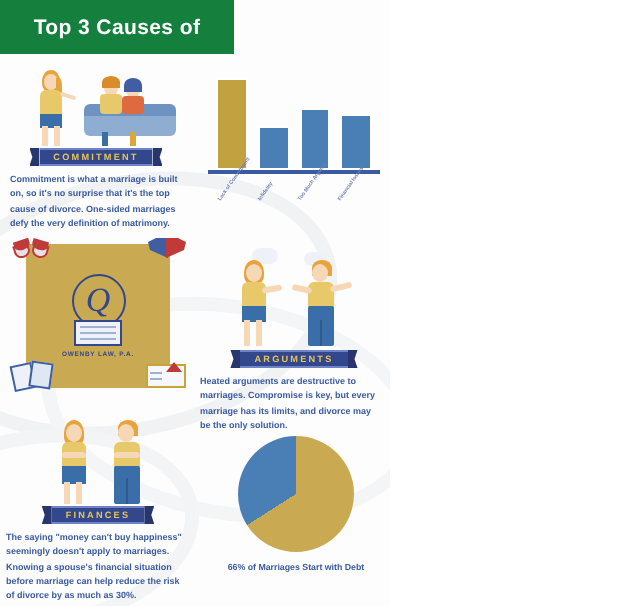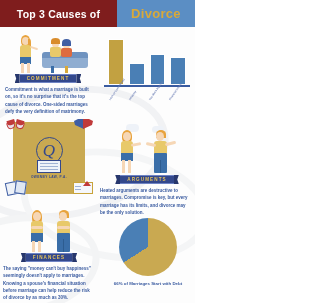--- a/index.html
+++ b/index.html
@@ -84,22 +84,21 @@
 </head>
 <body>
 
 <div id="infographic">
 
   <div class="swoosh sw1"></div>
   <div class="swoosh sw2"></div>
   <div class="swoosh sw3"></div>
 
   <div class="header">
-    <div class="hdr-left" style="background: #7f1d1d;">Top 3 Causes of</div>
-    <div class="hdr-right" style="background: rgb(91, 142, 196); color: rgb(216, 169, 58);">Divorce</div>
+    <div class="hdr-left" style="background: #15803d;">Top 3 Causes of</div>
   </div>
 
   <div class="panel" style="left:6px; top:31px; width:88px; height:44px;">
 
     <div class="person" style="left:10px; top:4px; width:22px; height:38px;">
       <div class="p-hair" style="left:5px; top:0; width:9px; height:11px; background:#e8a33d; border-radius:50% 50% 40% 40%;"></div>
       <div class="p-head" style="left:6px; top:2px; width:7px; height:8px; background:#f6d7b6;"></div>
       <div class="p-hair" style="left:12px; top:4px; width:3px; height:11px; background:#e8a33d; border-radius:0 40% 40% 0;"></div>
       <div class="p-body" style="left:4px; top:10px; width:11px; height:13px; background:#e8c96a; border-radius:3px 3px 1px 1px;"></div>
       <div class="p-arm" style="left:14px; top:12px; width:8px; height:2.4px; background:#f6d7b6; transform:rotate(18deg); border-radius:2px;"></div>

